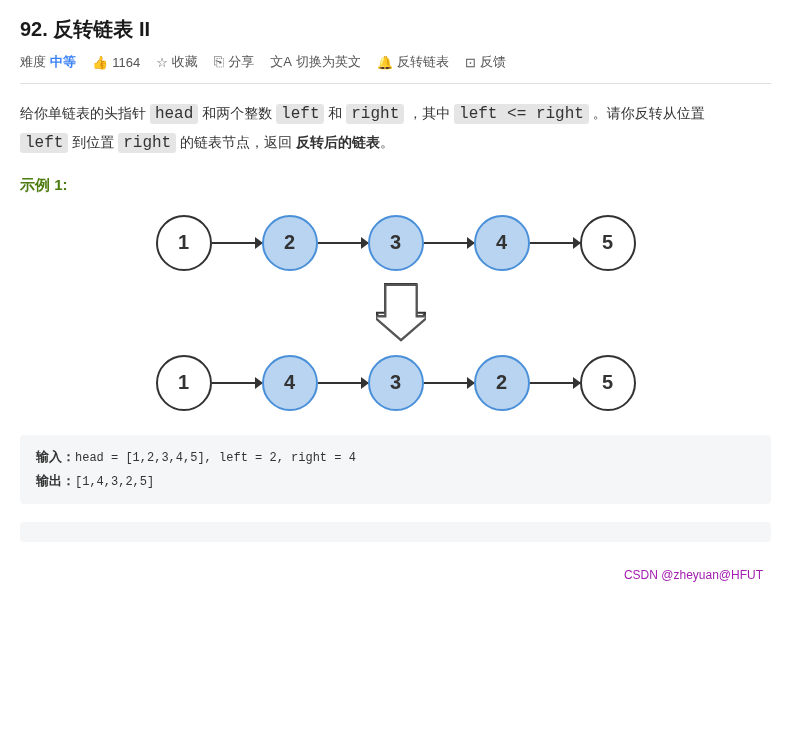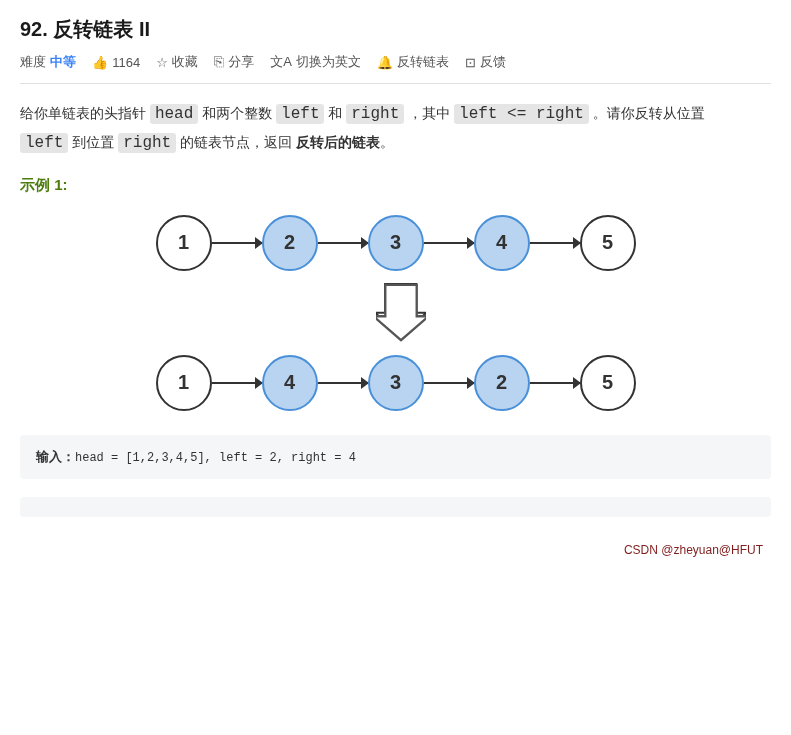--- a/index.html
+++ b/index.html
@@ -140,21 +140,21 @@
       line-height: 1.8;
     }
     .example-box code {
       font-family: "Courier New", monospace;
       font-size: 12px;
     }
     .label-bold { font-weight: bold; margin-top: 20px; }
 
     .watermark {
       text-align: right;
-      color: #7f1d1d;
+      color: #a21caf;
       font-size: 12px;
       margin-top: 26px;
       padding-right: 8px;
     }
   </style>
 </head>
 <body>
 
 <div class="container">
 
@@ -247,20 +247,23 @@
           <div class="arrow-line"></div>
         </div>
       <div class="node">5</div>
     </div>
   </div>
 
   <div class="example-box">
     <div>
       <span class="label-bold">输入：</span><code>head = [1,2,3,4,5], left = 2, right = 4</code>
     </div>
+    <div>
+      <span class="label-bold">输出：</span><code>[1,4,3,2,5]</code>
+    </div>
   </div>
 
 
   <div class="example-box">
   </div>
 
   <div class="watermark">CSDN @zheyuan@HFUT</div>
 
 </div>
 

